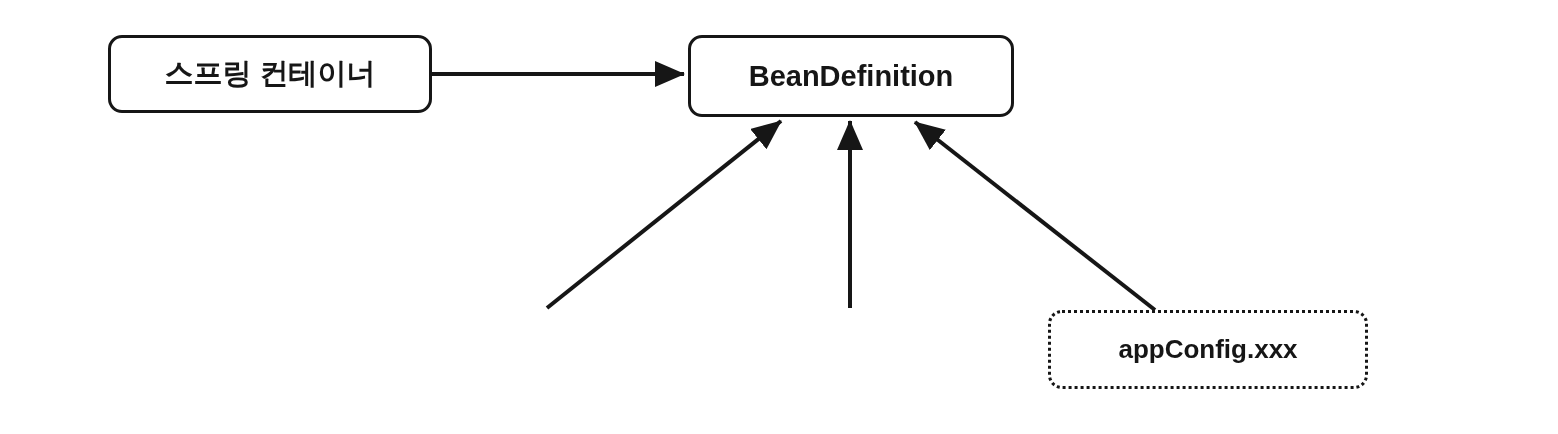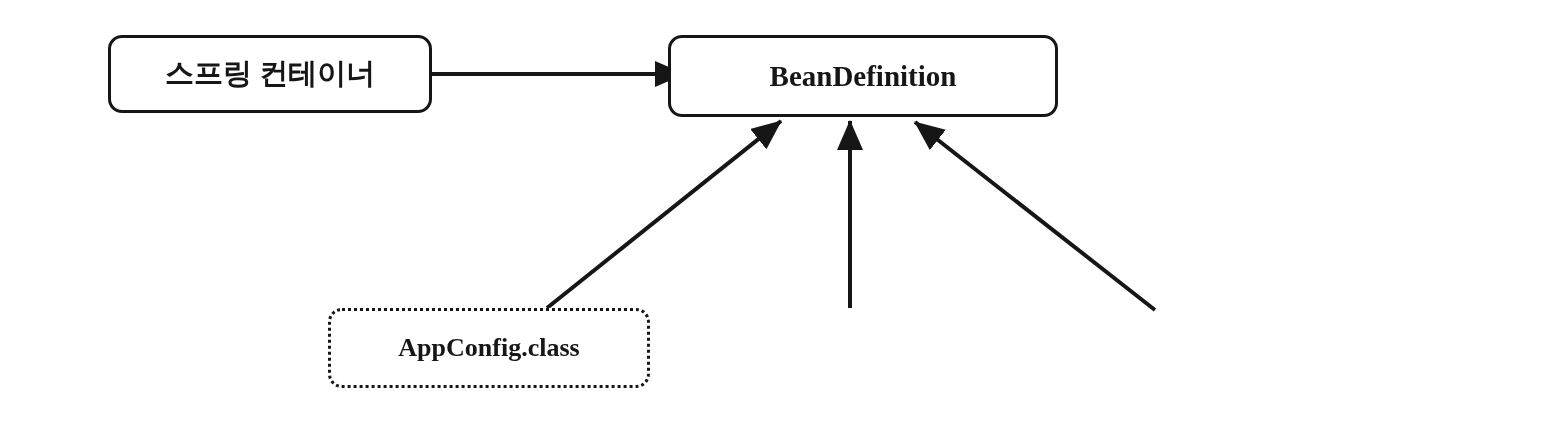--- a/index.html
+++ b/index.html
@@ -6,21 +6,21 @@
     margin: 0;
     padding: 0;
     background: #ffffff;
   }
   .canvas {
     position: relative;
     width: 1558px;
     height: 434px;
     background: #ffffff;
     overflow: hidden;
-    font-family: Liberation Serif, serif;
+    font-family: Liberation Sans, sans-serif;
   }
   .arrow-layer {
     position: absolute;
     left: 0;
     top: 0;
     width: 1558px;
     height: 434px;
   }
   .node {
     position: absolute;
@@ -37,21 +37,21 @@
     border: 3px solid #161616;
     border-radius: 14px;
     font-size: 29px;
   }
   .node.dotted {
     border: 3px dotted #161616;
     border-radius: 14px;
     font-size: 26px;
   }
   .node-spring-container { left: 108px; top: 35px;  width: 324px; height: 78px; }
-  .node-bean-definition  { left: 668px; top: 35px;  width: 390px; height: 82px; }
+  .node-bean-definition  { left: 688px; top: 35px;  width: 326px; height: 82px; }
   .node-appconfig-class  { left: 328px; top: 308px; width: 322px; height: 80px; }
   .node-appconfig-xml    { left: 688px; top: 309px; width: 322px; height: 79px; }
   .node-appconfig-xxx    { left: 1048px; top: 310px; width: 320px; height: 79px; }
 </style>
 </head>
 <body>
 
 <div class="canvas">
 
   <svg class="arrow-layer" viewBox="0 0 1558 434" xmlns="http://www.w3.org/2000/svg">
@@ -67,19 +67,19 @@
   </svg>
 
   <div class="node solid node-spring-container">
     <span>스프링 컨테이너</span>
   </div>
 
   <div class="node solid node-bean-definition">
     <span>BeanDefinition</span>
   </div>
 
-  <div class="node dotted node-appconfig-class">
-    <span>AppConfig.class</span>
-  </div>
 
 
+  <div class="node dotted node-appconfig-xxx">
+    <span>appConfig.xxx</span>
+  </div>
 
 </div>
 
 </body></html>

